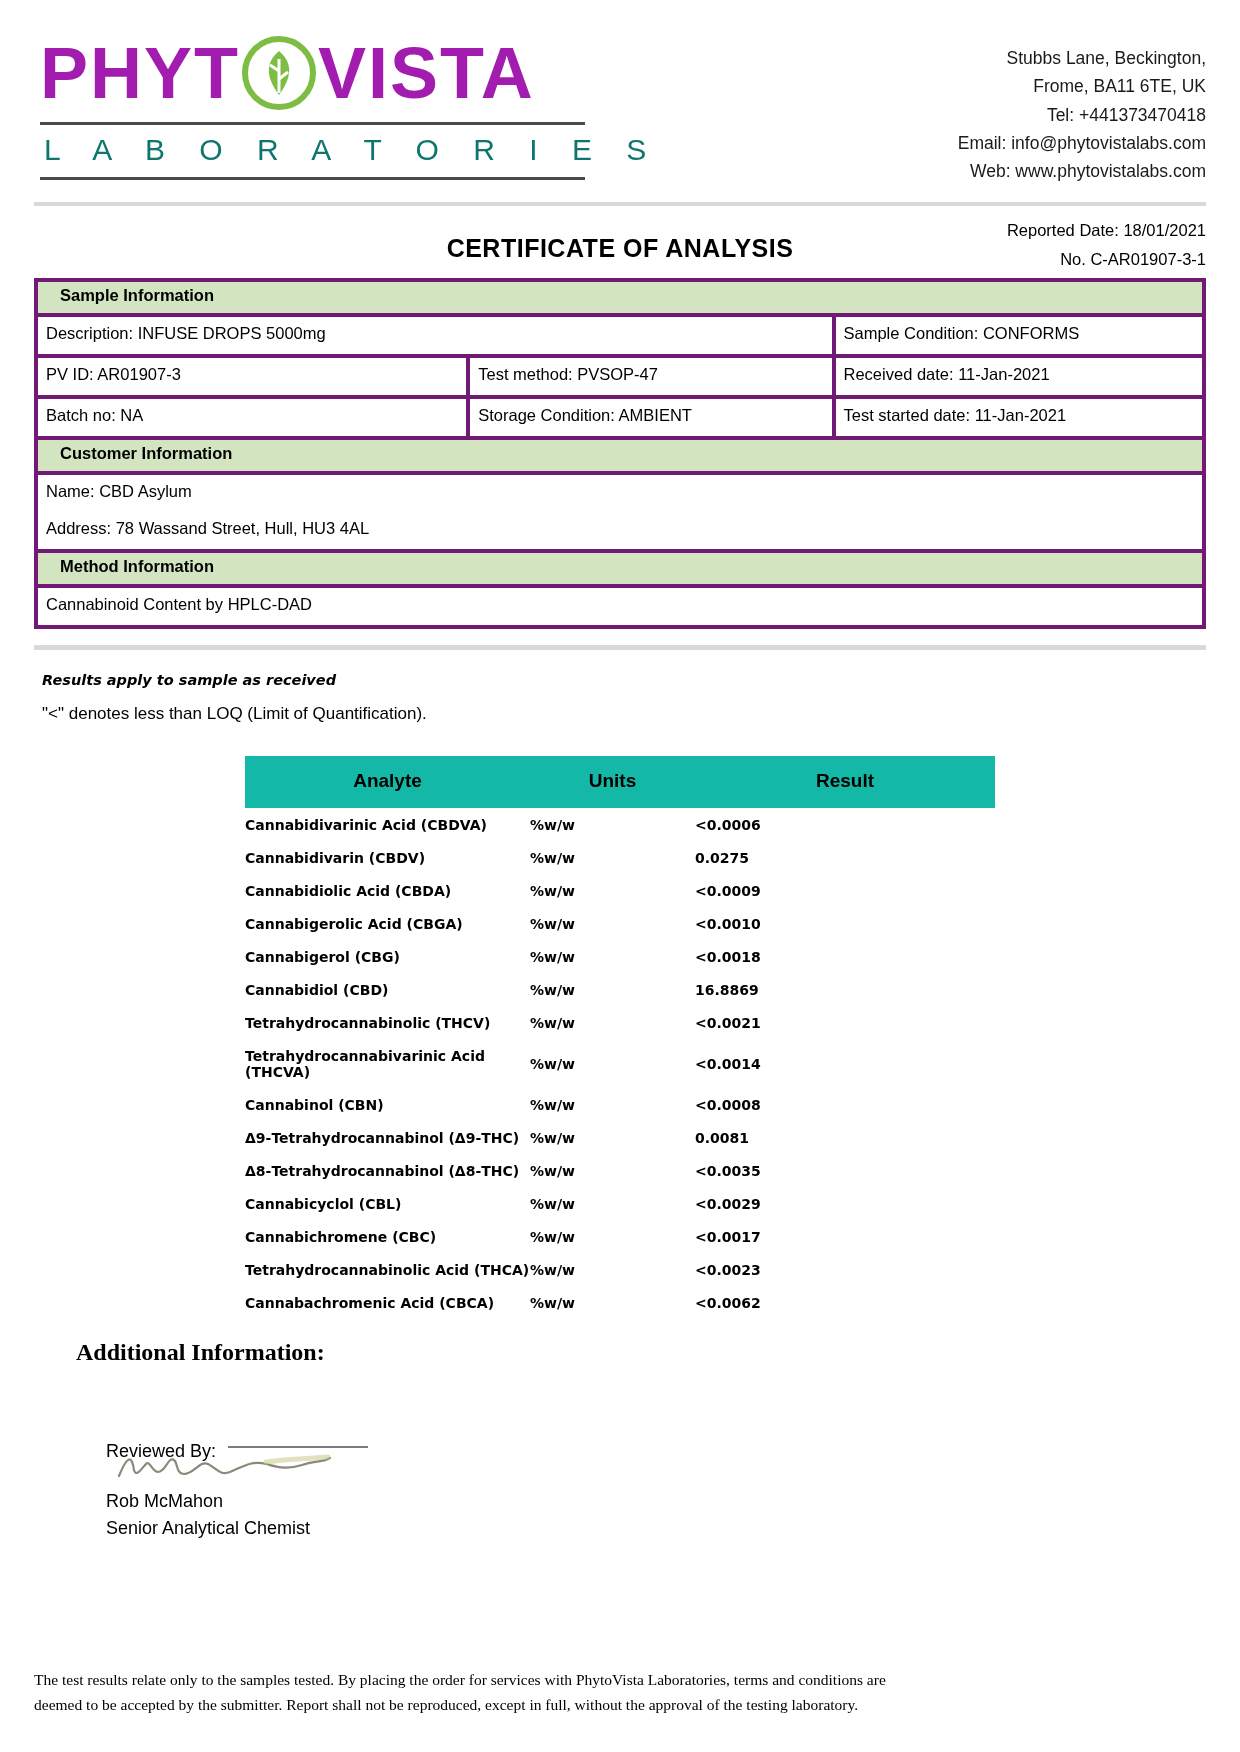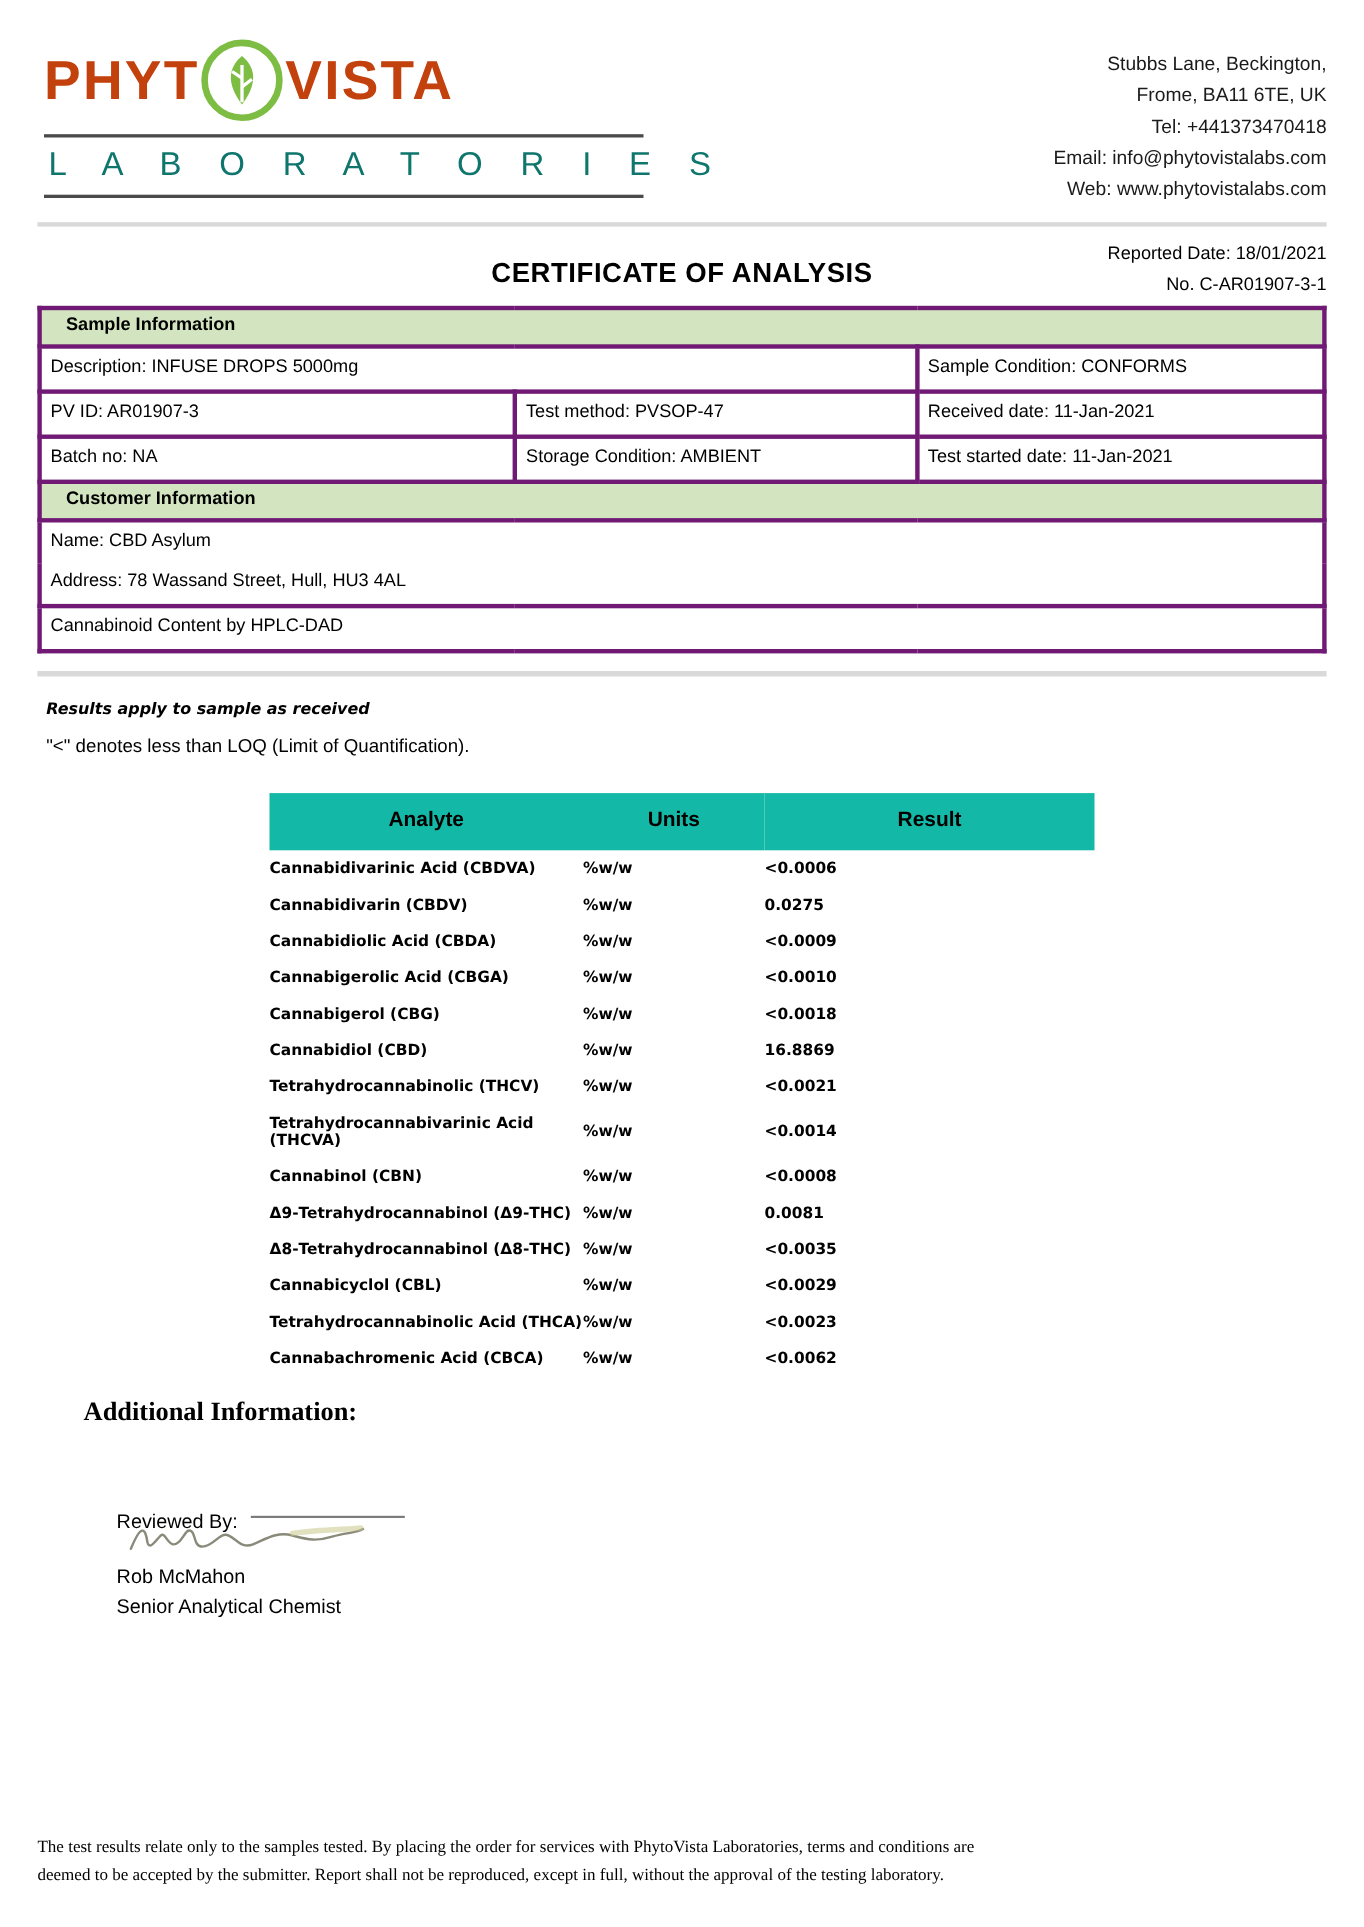--- a/index.html
+++ b/index.html
@@ -39,23 +39,23 @@
     font-size: 70px;
     font-weight: bold;
     letter-spacing: 1px;
     color: #7cb342;
     line-height: 1;
     height: 86px;
   }
   .logo-word .part {
     font-family: "Liberation Sans", sans-serif;
     font-weight: bold;
-    font-size: 50px;
+    font-size: 72px;
     letter-spacing: 2px;
-    color: #c2410c;
+    color: #a21caf;
   }
   .leaf-mark {
     position: relative;
     width: 74px;
     height: 74px;
     margin: 0 2px;
     display: inline-block;
   }
   .leaf-mark .ring {
     position: absolute;
@@ -314,20 +314,23 @@
     <tr>
       <td class="section-head" colspan="3">Customer Information</td>
     </tr>
     <tr>
       <td colspan="3" class="nb-bottom">Name:   CBD Asylum</td>
     </tr>
     <tr>
       <td colspan="3" class="nb-top">Address:   78 Wassand Street, Hull, HU3 4AL</td>
     </tr>
     <tr>
+      <td class="section-head" colspan="3">Method Information</td>
+    </tr>
+    <tr>
       <td colspan="3">Cannabinoid Content by HPLC-DAD</td>
     </tr>
   </tbody>
     </table>
 
   <div class="grey-bar"></div>
 
   <div class="note-italic">Results apply to sample as received</div>
   <div class="note-plain">"&lt;" denotes less than LOQ (Limit of Quantification).</div>
 
@@ -393,20 +396,25 @@
         </tr>
         <tr>
           <td class="analyte">Δ8-Tetrahydrocannabinol (Δ8-THC)</td>
           <td class="units">%w/w</td>
           <td class="result">&lt;0.0035</td>
         </tr>
         <tr>
           <td class="analyte">Cannabicyclol (CBL)</td>
           <td class="units">%w/w</td>
           <td class="result">&lt;0.0029</td>
+        </tr>
+        <tr>
+          <td class="analyte">Cannabichromene (CBC)</td>
+          <td class="units">%w/w</td>
+          <td class="result">&lt;0.0017</td>
         </tr>
         <tr>
           <td class="analyte">Tetrahydrocannabinolic Acid (THCA)</td>
           <td class="units">%w/w</td>
           <td class="result">&lt;0.0023</td>
         </tr>
         <tr>
           <td class="analyte">Cannabachromenic Acid (CBCA)</td>
           <td class="units">%w/w</td>
           <td class="result">&lt;0.0062</td>

